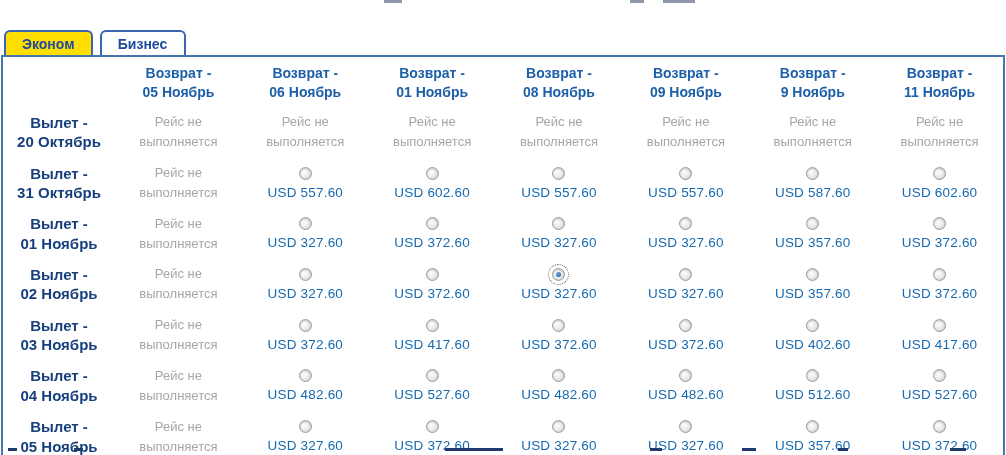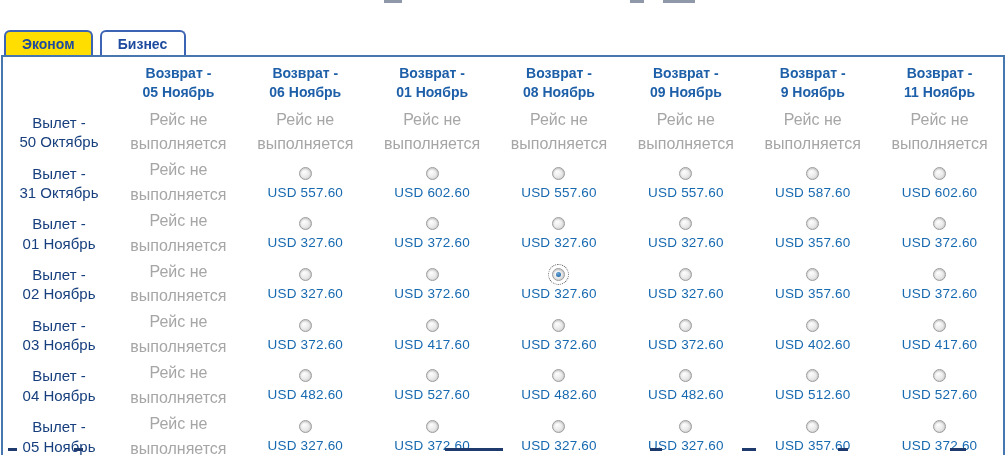--- a/index.html
+++ b/index.html
@@ -34,22 +34,22 @@
     border:2px solid var(--tab-border);border-bottom:none;border-radius:6px 6px 0 0;
     background:#fff;font-size:14px;font-weight:bold;color:var(--tab-text);cursor:pointer;}
   .tab.active{background:var(--brand-yellow);}
 
   .fare-table{position:absolute;top:55px;left:1px;width:1004px;height:409px;
     border:2px solid var(--table-border);background:#fff;
     display:grid;grid-template-columns:112px repeat(7,1fr);grid-template-rows:50px repeat(7,1fr);}
   .cell{display:flex;flex-direction:column;align-items:center;justify-content:center;text-align:center;}
   .col-header{justify-content:flex-start;padding-top:7px;}
   .col-header .line{font-size:14px;font-weight:bold;color:var(--header-blue);line-height:1.35;}
-  .row-header .line{font-size:15px;font-weight:normal;color:var(--row-header-blue);line-height:1.3;}
-  .no-flight{width:100px;font-size:16px;line-height:1.55;color:var(--disabled-gray);}
+  .row-header .line{font-size:15px;font-weight:bold;color:var(--row-header-blue);line-height:1.3;}
+  .no-flight{width:100px;font-size:13px;line-height:1.55;color:var(--disabled-gray);}
   .fare-cell{gap:5px;}
   .radio{position:relative;width:13px;height:13px;border-radius:50%;
     border:1px solid #9B9B9B;cursor:pointer;
     background:radial-gradient(circle at 35% 30%,#ffffff,#ececec 50%,#c9c9c9);
     box-shadow:inset 0 1px 2px rgba(0,0,0,.22);}
   .radio.selected{outline:1px dotted #555;outline-offset:3px;}
   .radio.selected::after{content:'';position:absolute;inset:3px;border-radius:50%;
     background:radial-gradient(circle at 40% 32%,#6FA9D8,var(--radio-selected) 70%);}
   .price{font-size:13.5px;font-weight:normal;color:var(--price-blue);letter-spacing:.2px;}
 </style>
@@ -95,21 +95,21 @@
       <div class="cell col-header">
         <div class="line">Возврат -</div>
         <div class="line">9 Ноябрь</div>
       </div>
       <div class="cell col-header">
         <div class="line">Возврат -</div>
         <div class="line">11 Ноябрь</div>
       </div>
       <div class="cell row-header">
         <div class="line">Вылет -</div>
-        <div class="line">50 Октябрь</div>
+        <div class="line">20 Октябрь</div>
       </div>
       <div class="cell fare-cell">
         <div class="no-flight">Рейс не выполняется</div>
       </div>
       <div class="cell fare-cell">
         <div class="no-flight">Рейс не выполняется</div>
       </div>
       <div class="cell fare-cell">
         <div class="no-flight">Рейс не выполняется</div>
       </div>

